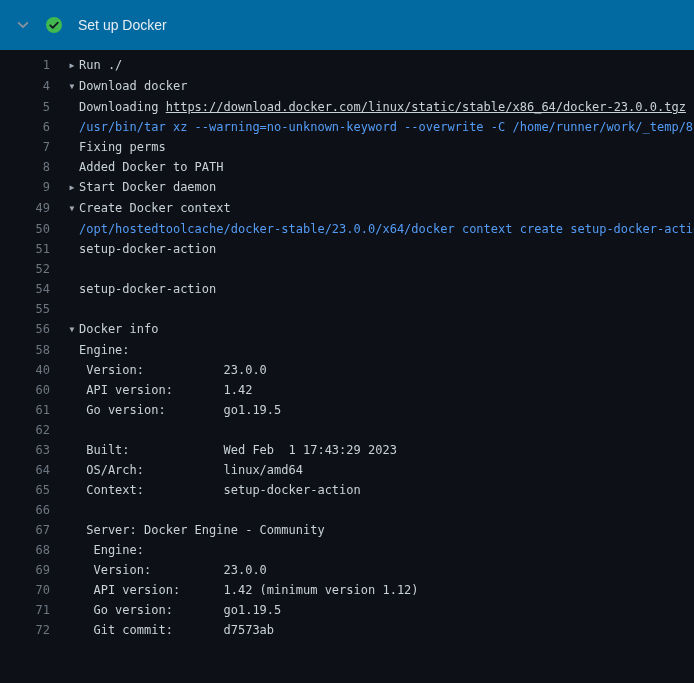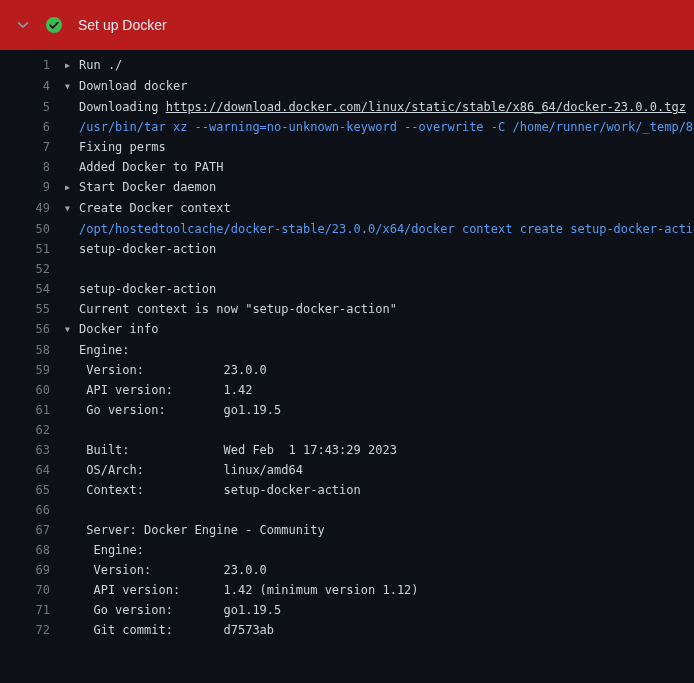--- a/index.html
+++ b/index.html
@@ -7,21 +7,21 @@
     padding: 0;
     background: #0d1117;
     width: 694px;
     height: 683px;
     overflow: hidden;
   }
   .step-header {
     display: flex;
     align-items: center;
     height: 50px;
-    background: #b91c1c;
+    background: #0369a1;
     padding: 15px 16px;
     gap: 16px;
     box-sizing: border-box;
     cursor: pointer;
   }
   .step-header .chev {
     width: 14px;
     height: 14px;
     flex: none;
     display: block;
@@ -53,21 +53,21 @@
   .row.group { cursor: pointer; }
   .num {
     flex: none;
     width: 50px;
     text-align: right;
     color: #6e7681;
     padding-right: 15px;
     cursor: pointer;
     user-select: none;
   }
-  .body { white-space: pre; color: #c9d1d9; overflow: hidden; }
+  .body { white-space: pre; color: #c9d1d9; overflow: hidden; text-align: center; }
   .body.child { padding-left: 14px; }
   .tri {
     display: inline-block;
     width: 14px;
     font-size: 8px;
     color: #9ea7b3;
     vertical-align: 1px;
   }
   .txt { white-space: pre; }
   .cmd { color: #539bf5; }
@@ -98,24 +98,24 @@
       <div class="row"><span class="num">5</span><span class="body child"><span class="txt">Downloading </span><span class="txt link">https://download.docker.com/linux/static/stable/x86_64/docker-23.0.0.tgz</span></span></div>
       <div class="row"><span class="num">6</span><span class="body child"><span class="txt cmd">/usr/bin/tar xz --warning=no-unknown-keyword --overwrite -C /home/runner/work/_temp/8c93</span></span></div>
       <div class="row"><span class="num">7</span><span class="body child"><span class="txt">Fixing perms</span></span></div>
       <div class="row"><span class="num">8</span><span class="body child"><span class="txt">Added Docker to PATH</span></span></div>
       <div class="row group"><span class="num">9</span><span class="body"><span class="tri">▶</span><span class="txt">Start Docker daemon</span></span></div>
       <div class="row group"><span class="num">49</span><span class="body"><span class="tri">▼</span><span class="txt">Create Docker context</span></span></div>
       <div class="row"><span class="num">50</span><span class="body child"><span class="txt cmd">/opt/hostedtoolcache/docker-stable/23.0.0/x64/docker context create setup-docker-action</span></span></div>
       <div class="row"><span class="num">51</span><span class="body child"><span class="txt">setup-docker-action</span></span></div>
       <div class="row"><span class="num">52</span></div>
       <div class="row"><span class="num">54</span><span class="body child"><span class="txt">setup-docker-action</span></span></div>
-      <div class="row"><span class="num">55</span><span class="body child"><span class="txt">Current context is now "setup-docker-action"</span></span></div>
+      <div class="row"><span class="num">55</span></div>
       <div class="row group"><span class="num">56</span><span class="body"><span class="tri">▼</span><span class="txt">Docker info</span></span></div>
       <div class="row"><span class="num">58</span><span class="body child"><span class="txt">Engine:</span></span></div>
-      <div class="row"><span class="num">59</span><span class="body child"><span class="txt"> Version:           23.0.0</span></span></div>
+      <div class="row"><span class="num">40</span><span class="body child"><span class="txt"> Version:           23.0.0</span></span></div>
       <div class="row"><span class="num">60</span><span class="body child"><span class="txt"> API version:       1.42</span></span></div>
       <div class="row"><span class="num">61</span><span class="body child"><span class="txt"> Go version:        go1.19.5</span></span></div>
       <div class="row"><span class="num">62</span></div>
       <div class="row"><span class="num">63</span><span class="body child"><span class="txt"> Built:             Wed Feb  1 17:43:29 2023</span></span></div>
       <div class="row"><span class="num">64</span><span class="body child"><span class="txt"> OS/Arch:           linux/amd64</span></span></div>
       <div class="row"><span class="num">65</span><span class="body child"><span class="txt"> Context:           setup-docker-action</span></span></div>
       <div class="row"><span class="num">66</span><span class="body child"><span class="txt"></span></span></div>
       <div class="row"><span class="num">67</span><span class="body child"><span class="txt"> Server: Docker Engine - Community</span></span></div>
       <div class="row"><span class="num">68</span><span class="body child"><span class="txt">  Engine:</span></span></div>
       <div class="row"><span class="num">69</span><span class="body child"><span class="txt">  Version:          23.0.0</span></span></div>

